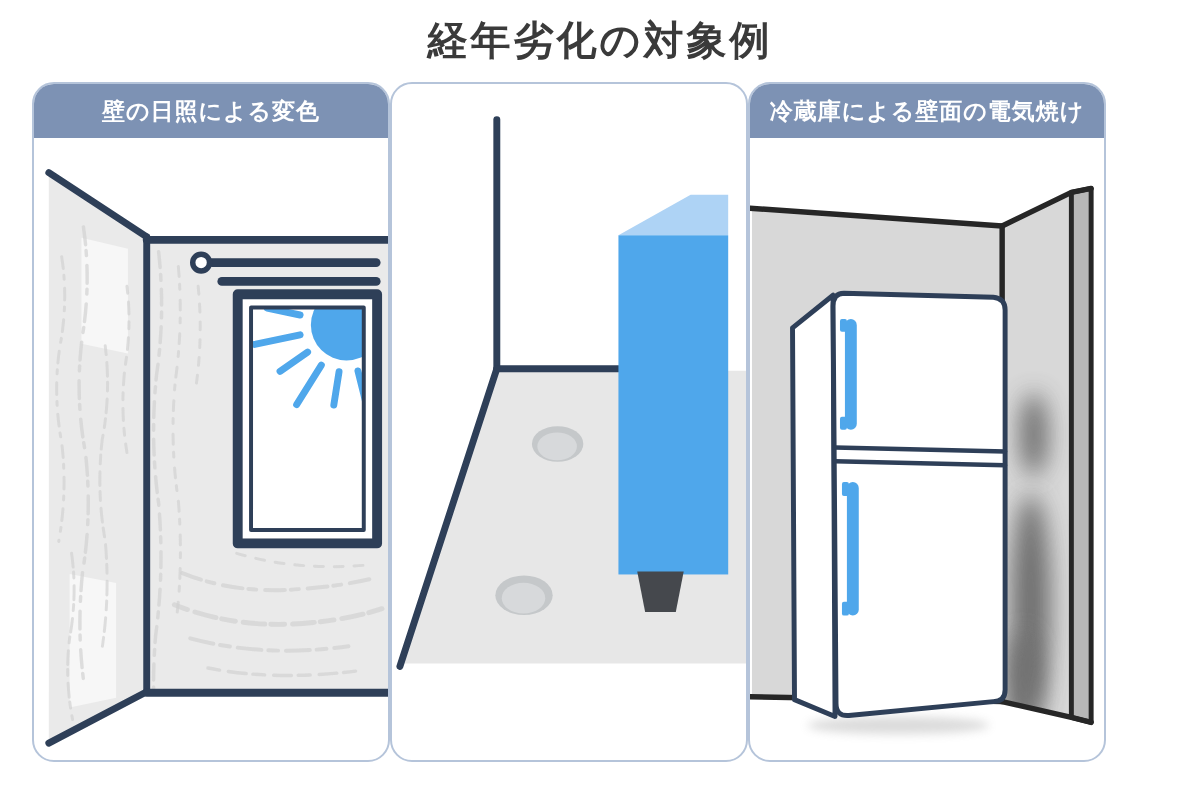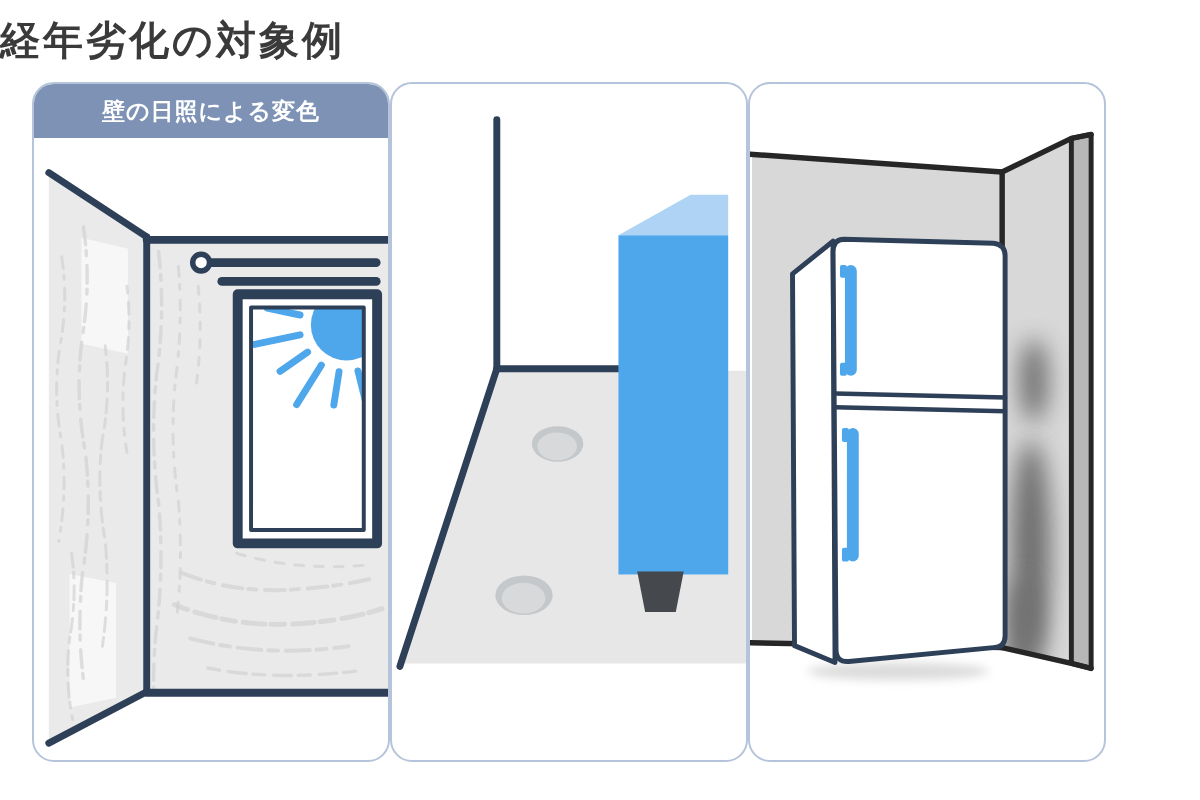--- a/index.html
+++ b/index.html
@@ -10,21 +10,21 @@
     --leg-dark:#45484d; --wall3-gray:#d8d8d8; --wall-edge-gray:#b7b7b7;
     --burn-gray:#5c5c5c; --title-color:#3a3a3a; --page-bg:#ffffff;
   }
   *{box-sizing:border-box;}
   html,body{margin:0;padding:0;}
   body{
     width:1200px;height:800px;background:var(--page-bg);
     font-family:"Liberation Sans","DejaVu Sans",sans-serif;overflow:hidden;
   }
   h1.title{
-    margin:16px 0 18px;text-align:left;font-size:40px;line-height:48px;
+    margin:16px 0 18px;text-align:center;font-size:40px;line-height:48px;
     font-weight:800;color:var(--title-color);letter-spacing:3px;
   }
   .panels{display:flex;padding:0 32px;}
   .panel{
     width:358px;height:680px;background:#fff;
     border:2.5px solid var(--panel-border);border-radius:22px;overflow:hidden;
     display:flex;flex-direction:column;
   }
   .panel-header{
     height:54px;flex:0 0 54px;background:var(--header-bg);color:#fff;
@@ -166,20 +166,21 @@
           <g>
             <polygon class="boxtop" points="229,153 302,112 340,112 340,153"></polygon>
             <rect class="boxfront" x="229" y="153" width="111" height="343"></rect>
             <polygon class="legfill" points="248,493 295,493 287,534 256,534"></polygon>
           </g>
         </svg>
       </div>
     </section>
 
     <section class="panel">
+      <header class="panel-header">冷蔵庫による壁面の電気焼け</header>
       <div class="illo">
         <svg viewBox="0 0 358 624" preserveAspectRatio="xMidYMin meet">
           <defs>
             <clipPath id="p3-rwall">
                 <polygon points="255,89 325,55 325,586 255,570"></polygon>
               </clipPath>
             <filter id="p3-blur" x="-80%" y="-40%" width="260%" height="180%">
               <feGaussianBlur stdDeviation="12"></feGaussianBlur>
             </filter>
             <filter id="p3-soft" x="-60%" y="-200%" width="220%" height="500%">

